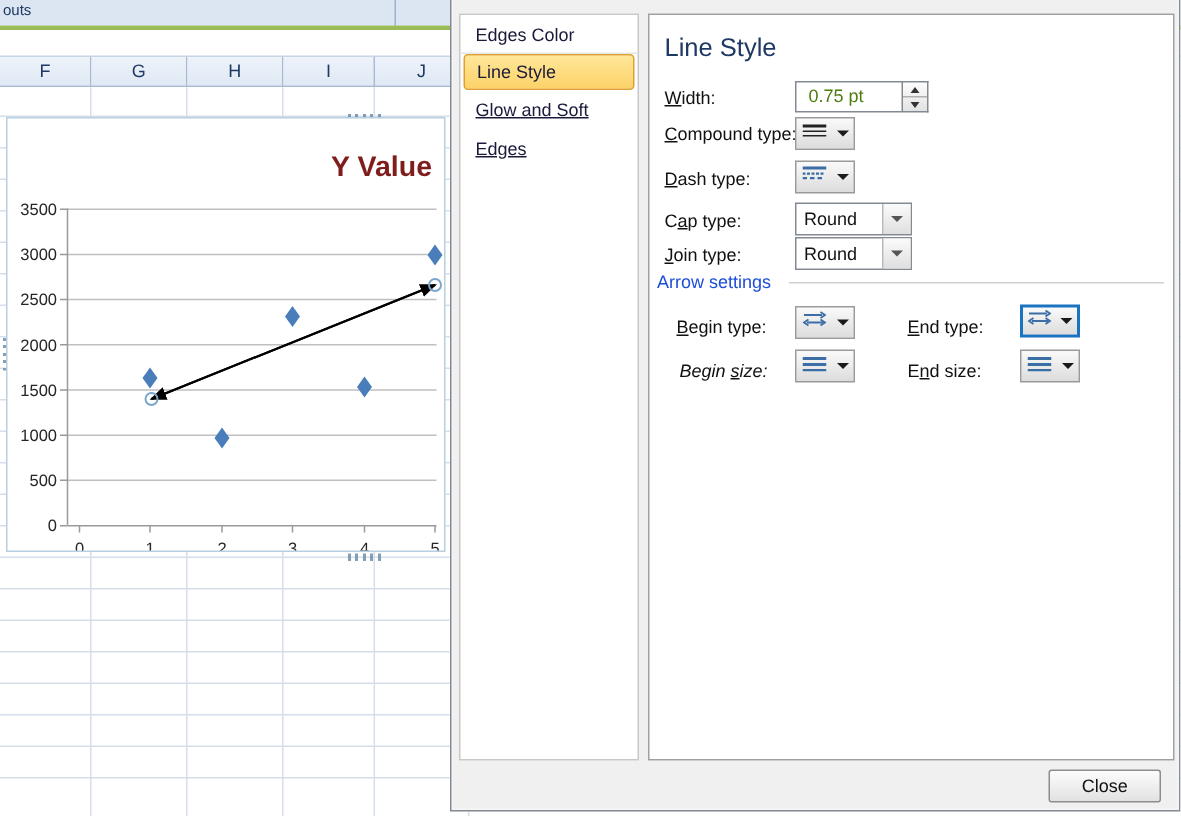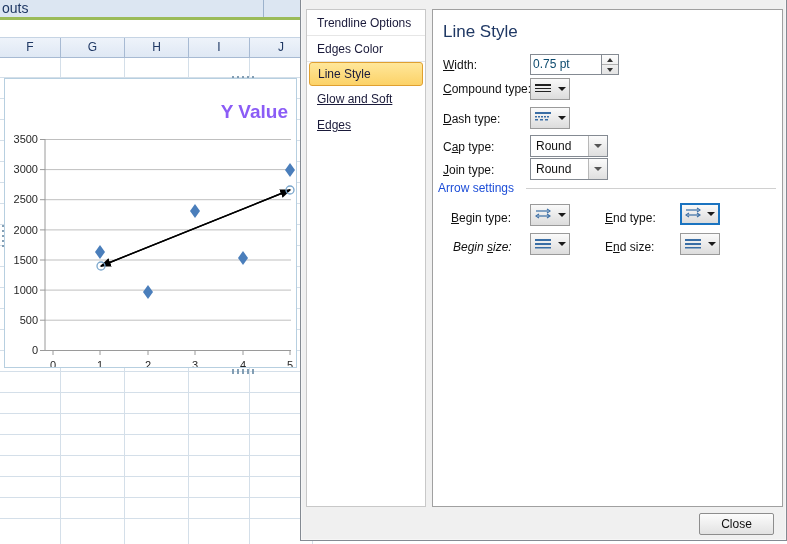--- a/index.html
+++ b/index.html
@@ -9,21 +9,21 @@
     overflow: hidden;
     font-family: "Liberation Sans", sans-serif;
     background: #ffffff;
   }
   #root { position: relative; width: 787px; height: 544px; }
 
   
   .xl-ribbon-tab {
     position: absolute; left: 0; top: 0; width: 264px; height: 17px;
     background: #dce6f2; border-right: 1px solid #9cb2cc;
-    color: #1f3864; font-size: 14px; line-height: 16px; padding-left: 2px;
+    color: #1f3864; font-size: 10px; line-height: 16px; padding-left: 2px;
     overflow: hidden; white-space: nowrap;
   }
   .xl-ribbon-tab2 {
     position: absolute; left: 264px; top: 0; width: 536px; height: 17px;
     background: #dce6f2;
   }
   .xl-ribbon-rule {
     position: absolute; left: 0; top: 17px; width: 800px; height: 3px;
     background: #9bbb59;
   }
@@ -51,21 +51,21 @@
     background-image: repeating-linear-gradient(90deg,#6f8fa8 0px,#6f8fa8 2px,transparent 2px,transparent 5px);
     opacity: .85;
   }
   .grip-v {
     position: absolute; width: 5px; height: 22px;
     background-image: repeating-linear-gradient(0deg,#6f8fa8 0px,#6f8fa8 2px,transparent 2px,transparent 5px);
     opacity: .85;
   }
   .chart-title {
     position: absolute; right: 8px; top: 22px;
-    font-size: 19px; font-weight: bold; color: #8b5cf6;
+    font-size: 19px; font-weight: bold; color: #7f1d1d;
   }
 
   
   .dialog {
     position: absolute; left: 300px; top: -2px; width: 487px; height: 543px;
     background: #f0f0f0; border: 1px solid #848a92;
     box-shadow: 0 0 0 1px rgba(255,255,255,.4) inset;
   }
   .dlg-nav {
     position: absolute; left: 5px; top: 10px; width: 120px; height: 498px;
@@ -88,21 +88,21 @@
   .main-title {
     position: absolute; left: 10px; top: 12px;
     font-size: 17px; color: #1f3864; font-weight: normal;
   }
   .lbl { position: absolute; font-size: 12px; color: #111; white-space: nowrap; }
   .lbl u { text-decoration: underline; }
 
   .spin-box {
     position: absolute; width: 72px; height: 21px;
     border: 1px solid #848a92; background: #fff;
-    font-size: 12px; color: #0c4a6e; line-height: 19px; padding-left: 2px;
+    font-size: 12px; color: #4d7c0f; line-height: 19px; padding-left: 8px;
   }
   .spin-btns {
     position: absolute; width: 17px; height: 21px;
     border: 1px solid #848a92; border-left: none;
     background: linear-gradient(#fdfdfd,#e3e3e3);
   }
   .spin-btns div { height: 9px; position: relative; }
   .spin-btns .sep { height: 1px; background: #b0b0b0; }
 
   .pickbtn {
@@ -267,21 +267,20 @@
       <line x1="96" y1="187" x2="285" y2="111" stroke="#000" stroke-width="1.4" marker-end="url(#arrStart)"></line>
 
       <circle cx="96" cy="187" r="4" fill="none" stroke="#7aa6cc" stroke-width="1.3"></circle>
       <circle cx="285" cy="111" r="4" fill="none" stroke="#7aa6cc" stroke-width="1.3"></circle>
     </svg>
   </div>
 
   <div class="dialog">
 
     <div class="dlg-nav">
-      <div class="nav-item">Trendline Options</div>
       <div class="nav-item">Edges Color</div>
       <div class="nav-item selected">Line Style</div>
       <div class="nav-item" style="border-bottom:none;text-decoration:underline;">Glow and Soft Edges</div>
     </div>
 
     <div class="dlg-main">
       <div class="main-title">Line Style</div>
 
       <div class="lbl" style="left:10px;top:48px;"><u>W</u>idth:</div>
       <div class="spin-box" style="left:97px;top:44px;">0.75 pt</div>

